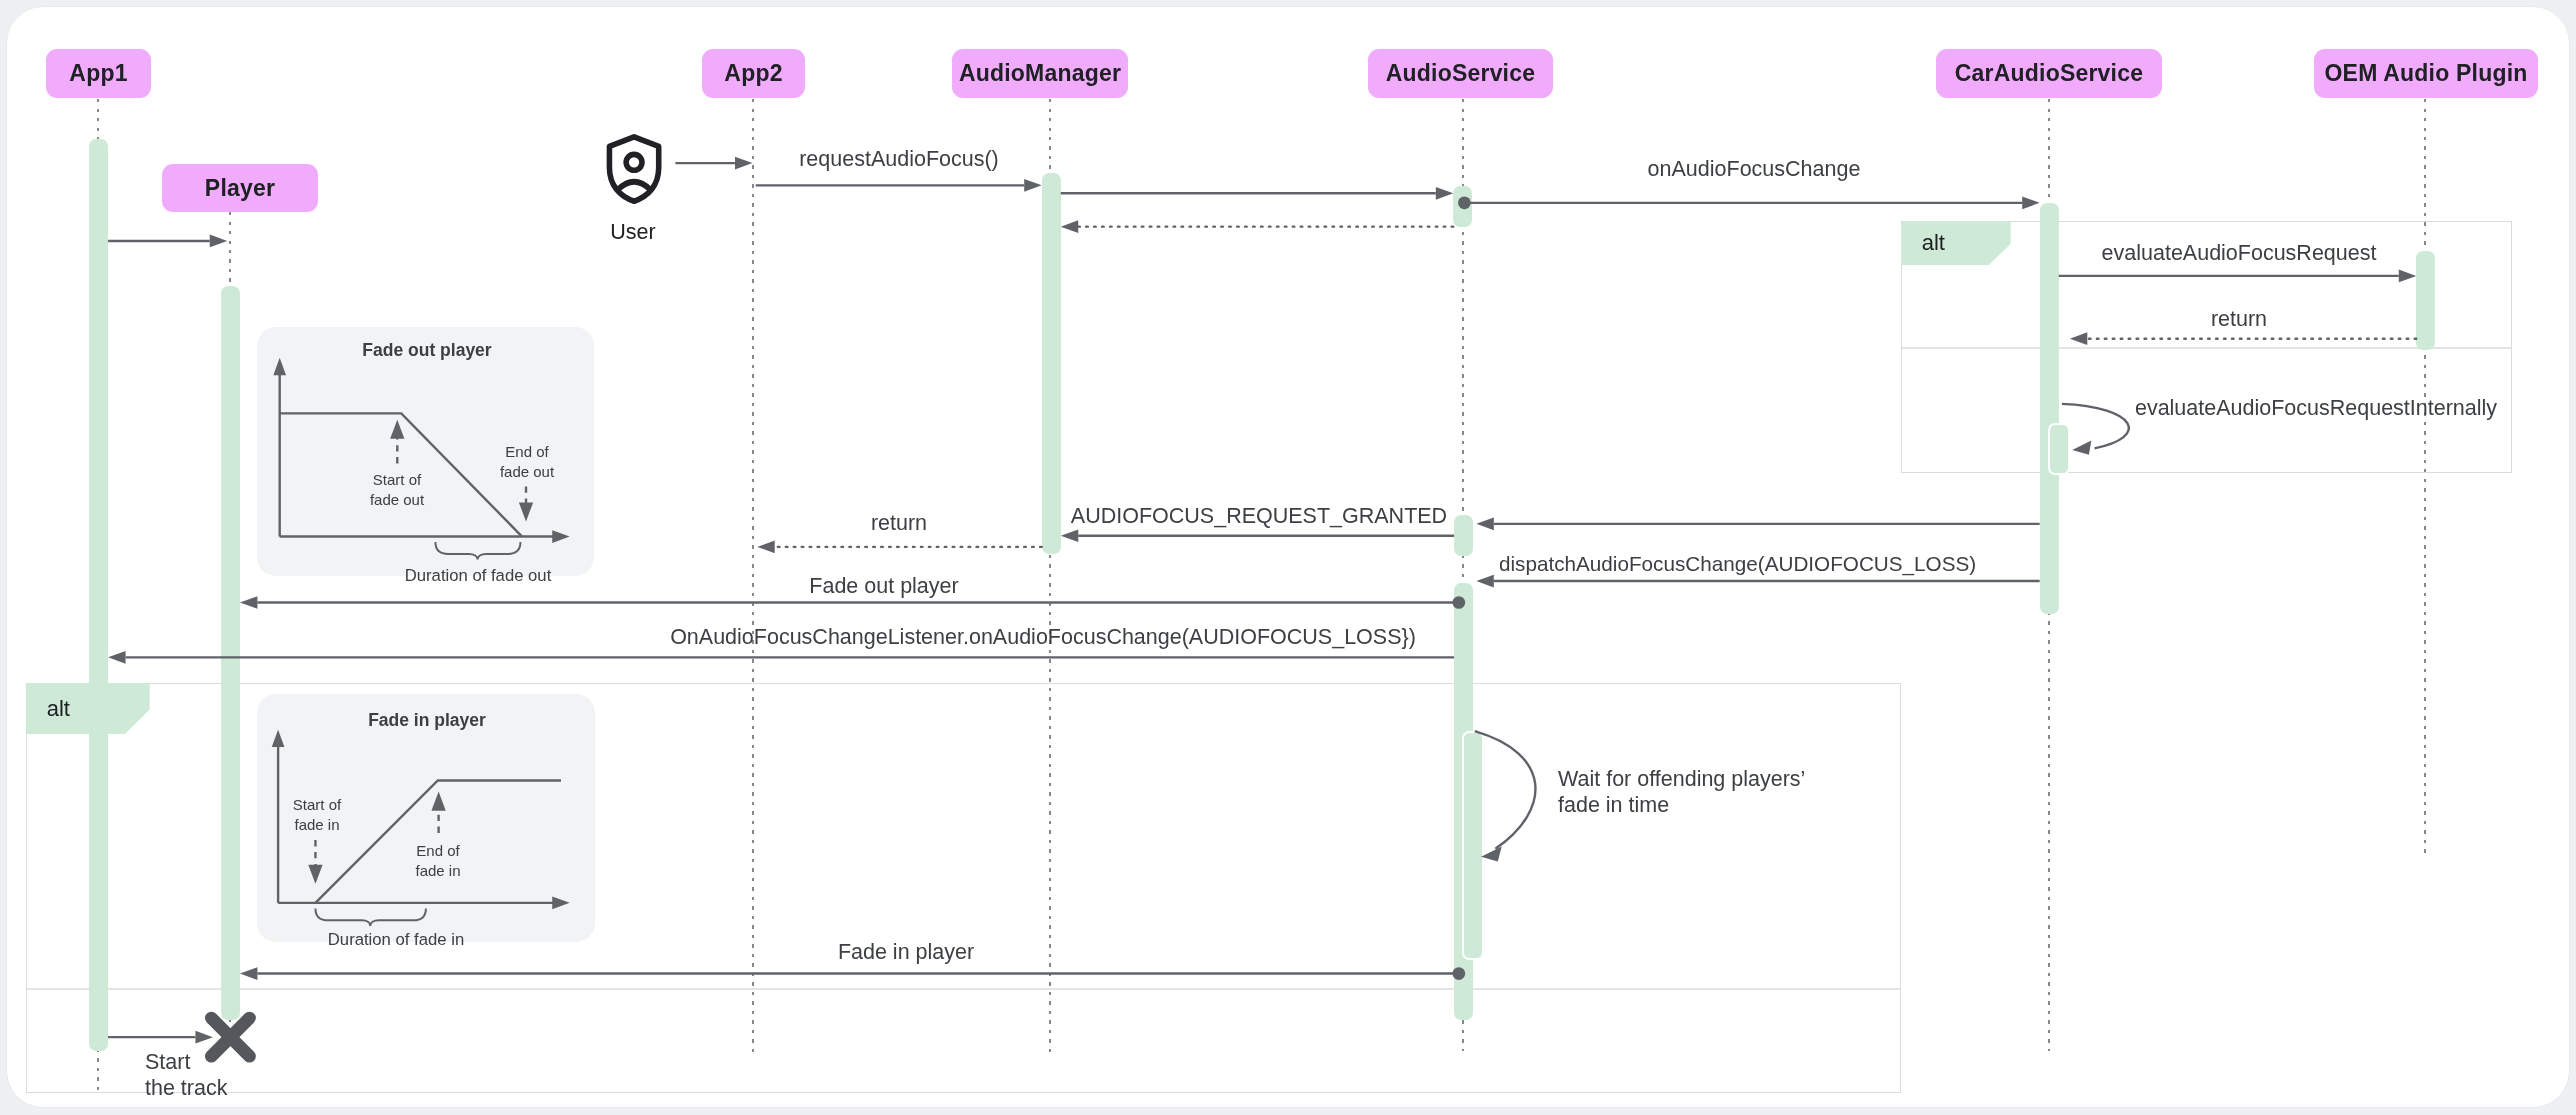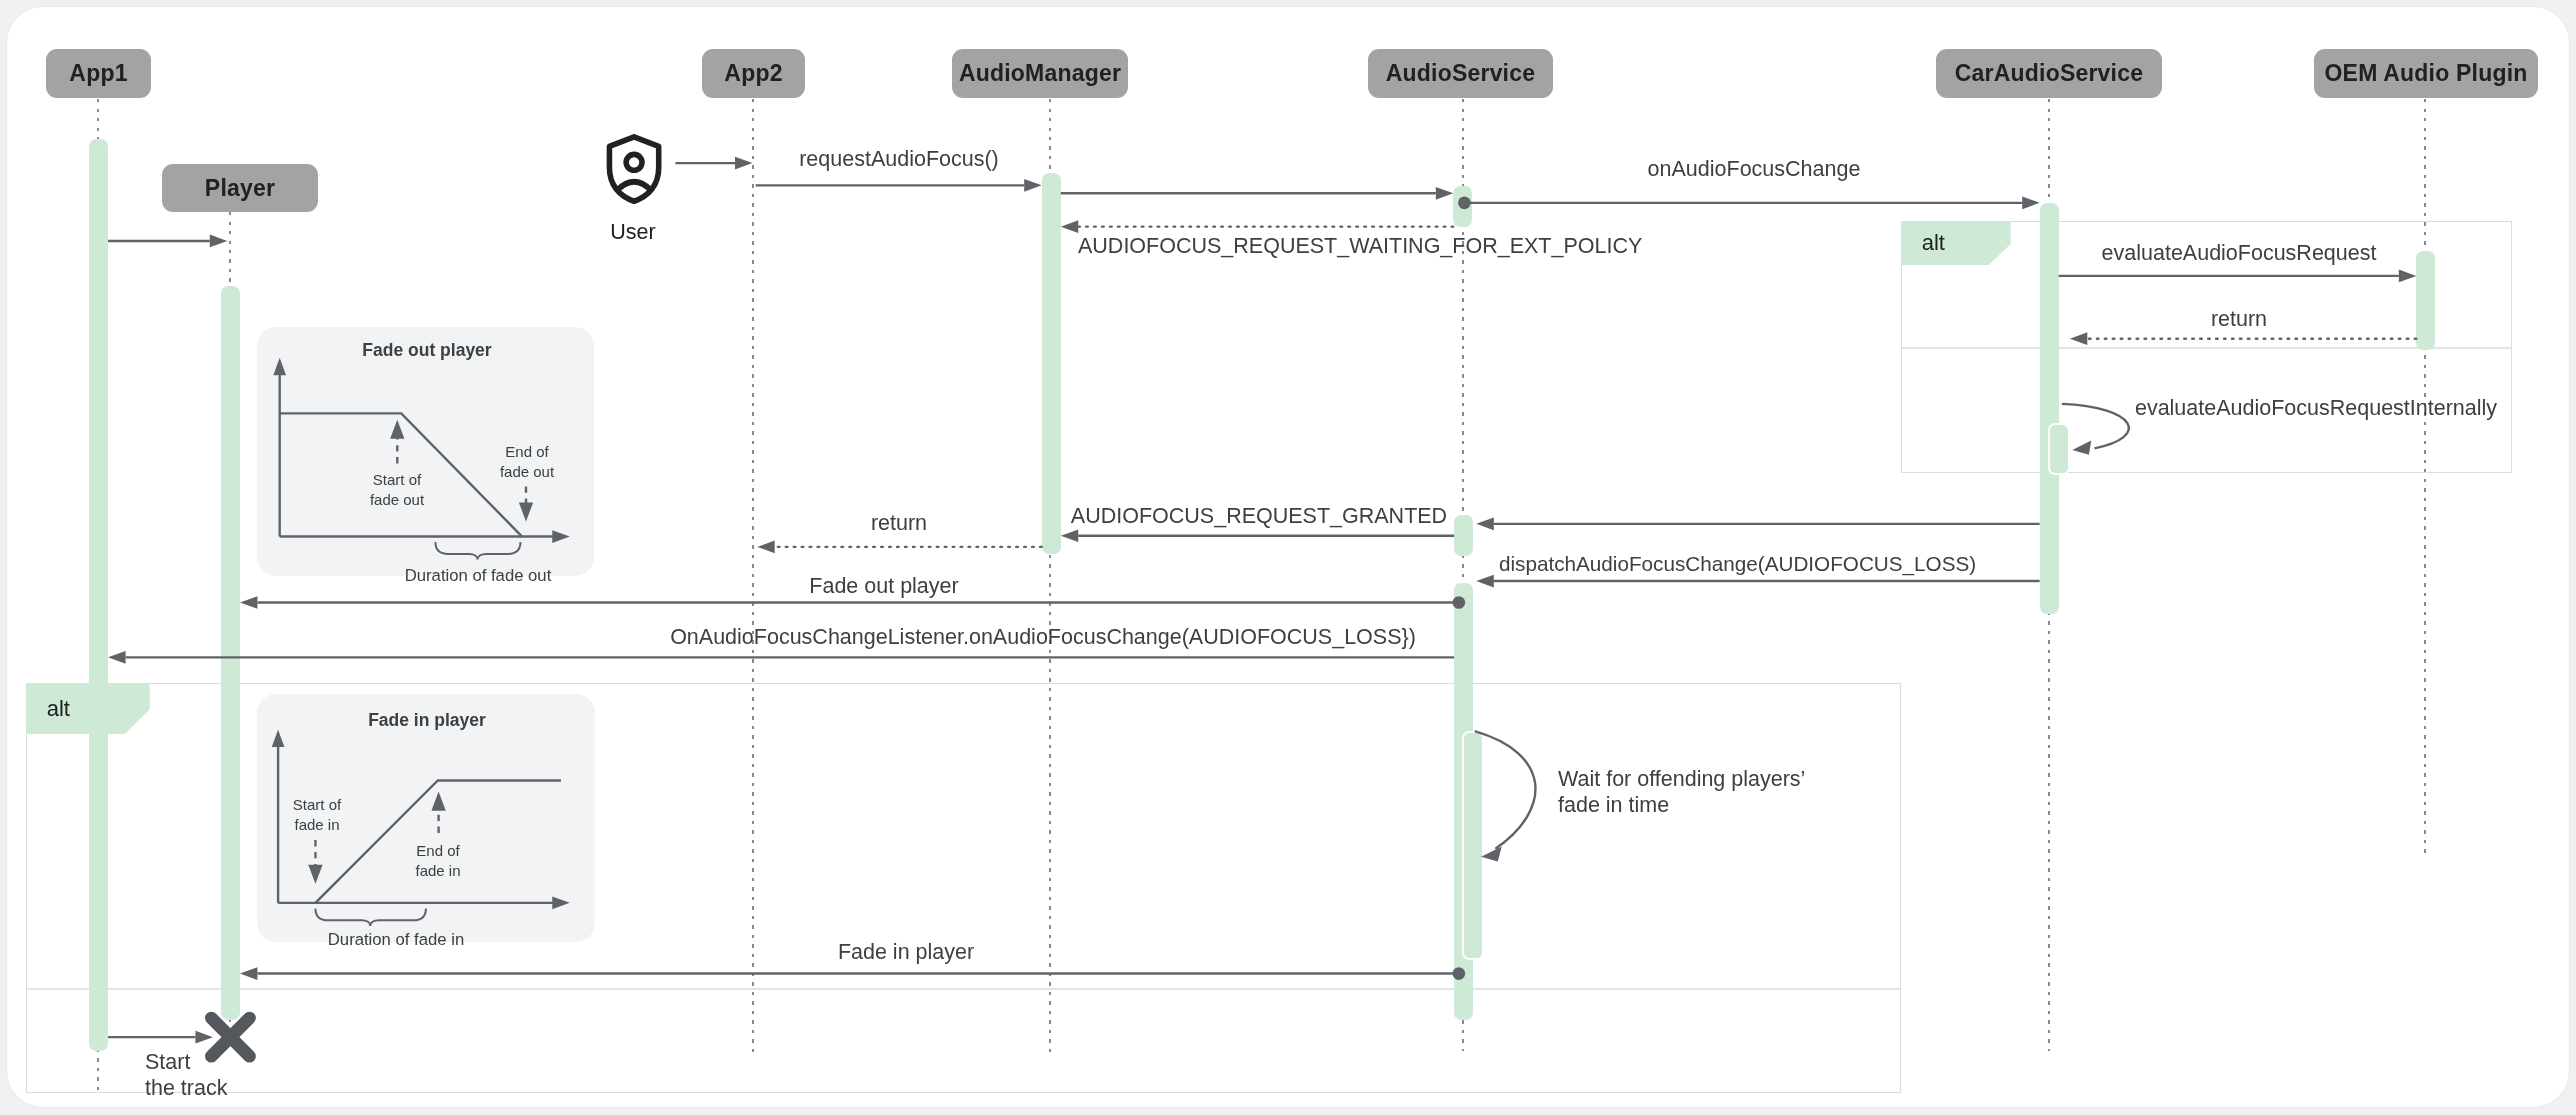--- a/index.html
+++ b/index.html
@@ -6,21 +6,21 @@
   #stage{position:relative;width:2576px;height:1116px;background:#eef0f2;overflow:hidden;
          font-family:"Liberation Sans","DejaVu Sans",sans-serif;}
   #card{position:absolute;left:6.4px;top:6.4px;width:2562px;height:1100px;background:#ffffff;
         border-radius:37px;border:0.8px solid #e7e9ec;}
 
   .life{position:absolute;width:2.4px;
         background-image:repeating-linear-gradient(180deg,#85898d 0 3.2px,transparent 3.2px 9.5px);}
   .bar{position:absolute;width:19px;background:#ceead6;border-radius:7.2px;}
   .bar.nested{border:2.4px solid #ffffff;box-sizing:content-box;}
 
-  .head{position:absolute;height:49px;background:#a3a3a3;border-radius:11px;
+  .head{position:absolute;height:49px;background:#f0abfc;border-radius:11px;
         display:flex;align-items:center;justify-content:center;
         font-weight:bold;font-size:23px;color:#202124;letter-spacing:0.2px;}
 
   .frame{position:absolute;border:1.6px solid #dadce0;box-sizing:border-box;}
   .frame-divider{position:absolute;height:1.6px;background:#e2e4e7;}
   .frame-label{position:absolute;background:#ceead6;display:flex;align-items:center;
         padding-left:20.7px;font-size:22px;color:#202124;
         clip-path:polygon(0 0,100% 0,100% 52%,80% 100%,0 100%);}
 
   .msg{position:absolute;font-size:21.5px;color:#3c4043;white-space:nowrap;line-height:24px;}
@@ -221,21 +221,20 @@
         <path d="M552 996 l-9 24 h18 z"></path>
       </g>
       <path d="M397 1143 c0 11 7 15 16 15 h42 c7 0 11 3 11 7 c0 -4 4 -7 11 -7 h43 c9 0 16 -4 16 -15" stroke="#5f6368" stroke-width="2.5" fill="none"></path>
     </g>
   </svg>
 
   <div class="msg z40" style="left:633px;top:220px;transform:translateX(-50%);color:#202124">User</div>
 
   <div class="msg center z40" style="left:899px;top:147px">requestAudioFocus()</div>
   <div class="msg center z40" style="left:1754px;top:157px">onAudioFocusChange</div>
-  <div class="msg z40" style="left:1078px;top:234px">AUDIOFOCUS_REQUEST_WAITING_FOR_EXT_POLICY</div>
   <div class="msg center z40" style="left:2239px;top:241px">evaluateAudioFocusRequest</div>
   <div class="msg center z40" style="left:2239px;top:307px">return</div>
   <div class="msg center z40" style="left:2316px;top:396px">evaluateAudioFocusRequestInternally</div>
   <div class="msg center z40" style="left:1259px;top:504px">AUDIOFOCUS_REQUEST_GRANTED</div>
   <div class="msg center z40" style="left:899px;top:511px">return</div>
   <div class="msg small z40" style="left:1499px;top:552px">dispatchAudioFocusChange(AUDIOFOCUS_LOSS)</div>
   <div class="msg center z40" style="left:884px;top:574px">Fade out player</div>
   <div class="msg center z40" style="left:1043px;top:625px">OnAudioFocusChangeListener.onAudioFocusChange(AUDIOFOCUS_LOSS})</div>
   <div class="msg two z40" style="left:1534px;top:766px">
     <span>Wait for offending players’</span><br>

